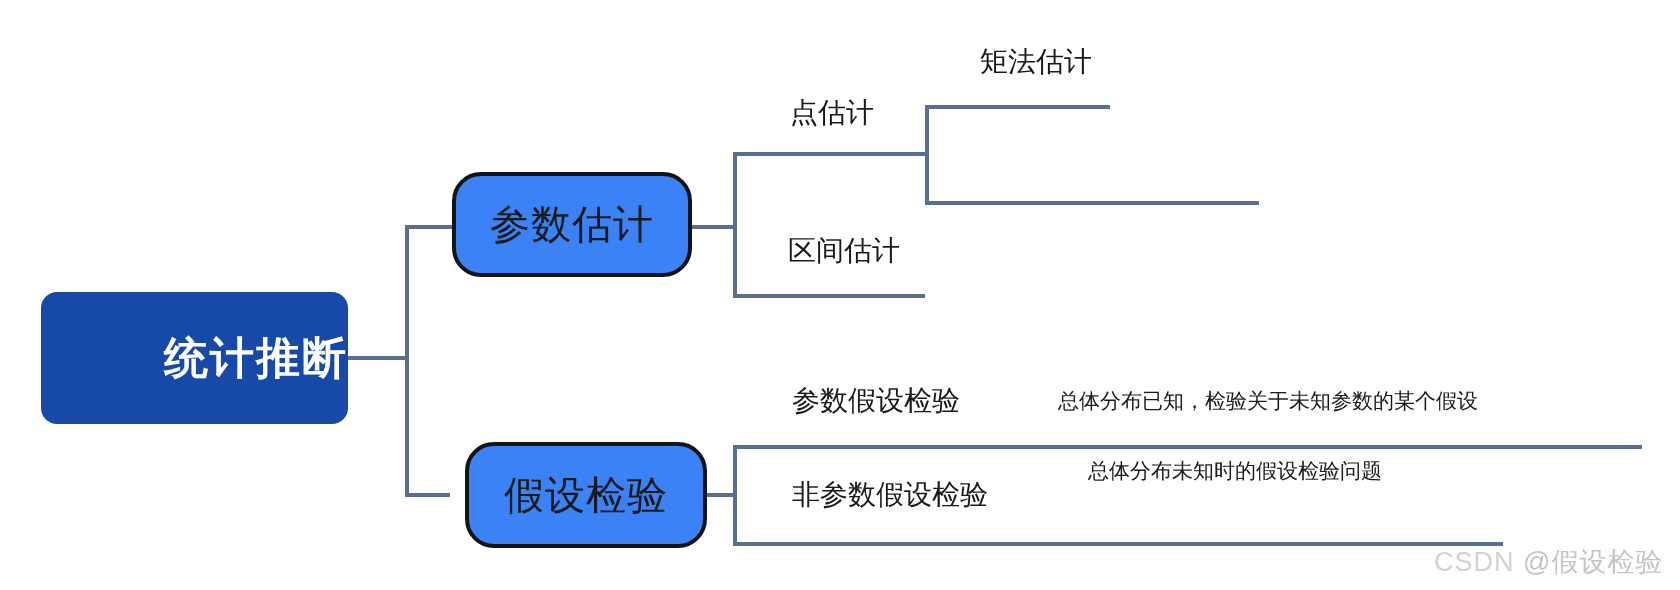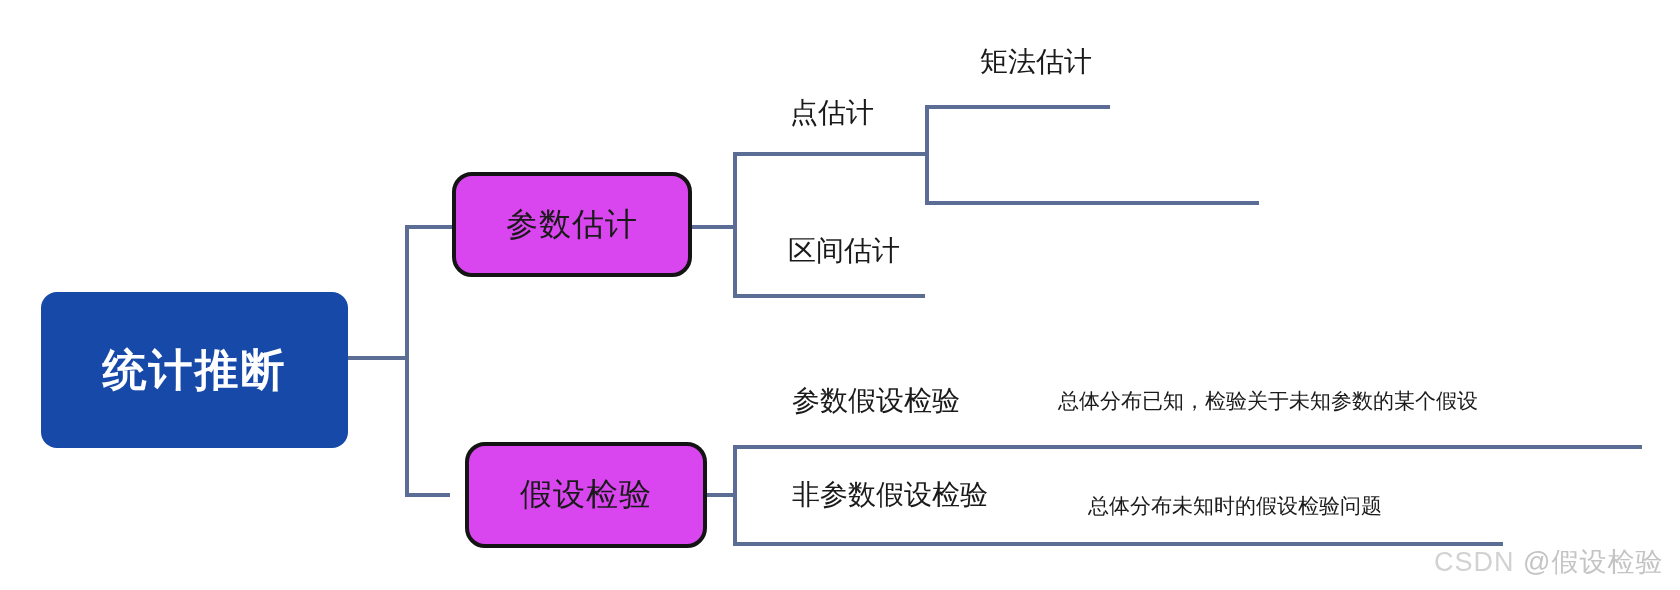--- a/index.html
+++ b/index.html
@@ -15,30 +15,30 @@
   body{font-family:"Liberation Sans","DejaVu Sans",sans-serif;}
   .canvas{
     position:relative;width:1680px;height:590px;background:#ffffff;overflow:hidden;
   }
   
   .hline,.vline{position:absolute;background:var(--line);}
   .hline{height:4px;}
   .vline{width:4px;}
   
   .root-node{
-    position:absolute;left:41px;top:292px;width:307px;height:156px;
+    position:absolute;left:41px;top:292px;width:307px;height:132px;
     background:var(--root-fill);border-radius:16px;
-    display:flex;align-items:center;justify-content:center;
+    display:flex;align-items:center;justify-content:flex-end;
     color:var(--root-text);font-size:44px;font-weight:700;letter-spacing:2px;
   }
   
   .branch-node{
-    position:absolute;background:#d946ef;border:4px solid var(--node-border);
-    border-radius:20px;display:flex;align-items:center;justify-content:center;
-    color:var(--node-text);font-size:32px;letter-spacing:1px;
+    position:absolute;background:#3b82f6;border:4px solid var(--node-border);
+    border-radius:29px;display:flex;align-items:center;justify-content:center;
+    color:var(--node-text);font-size:40px;letter-spacing:1px;
   }
   .branch-param{left:452px;top:172px;width:240px;height:105px;}
   .branch-hyp{left:450px;top:442px;width:242px;height:106px;margin-left:15px;}
   
   .leaf-label{
     position:absolute;color:var(--node-text);font-size:28px;line-height:32px;white-space:nowrap;
   }
   .desc{
     position:absolute;color:var(--node-text);font-size:21px;line-height:32px;white-space:nowrap;
   }
@@ -85,19 +85,19 @@
   </div>
 
   <div class="leaf-label" style="left:790px;top:97px;">点估计</div>
   <div class="leaf-label" style="left:788px;top:235px;">区间估计</div>
   <div class="leaf-label" style="left:980px;top:46px;text-align:center;">矩法估计</div>
 
   <div class="leaf-label" style="left:792px;top:385px;">参数假设检验</div>
   <div class="desc" style="left:1058px;top:385px;">总体分布已知，检验关于未知参数的某个假设</div>
 
   <div class="leaf-label" style="left:792px;top:479px;">非参数假设检验</div>
-  <div class="desc" style="left:1088px;top:490px;">总体分布未知时的假设检验问题</div>
+  <div class="desc" style="left:1088px;top:455px;">总体分布未知时的假设检验问题</div>
 
   <div class="watermark">
     <span class="brand">CSDN</span><span> </span><span class="user">@假设检验</span>
   </div>
 
 </div>
 
 </body></html>

